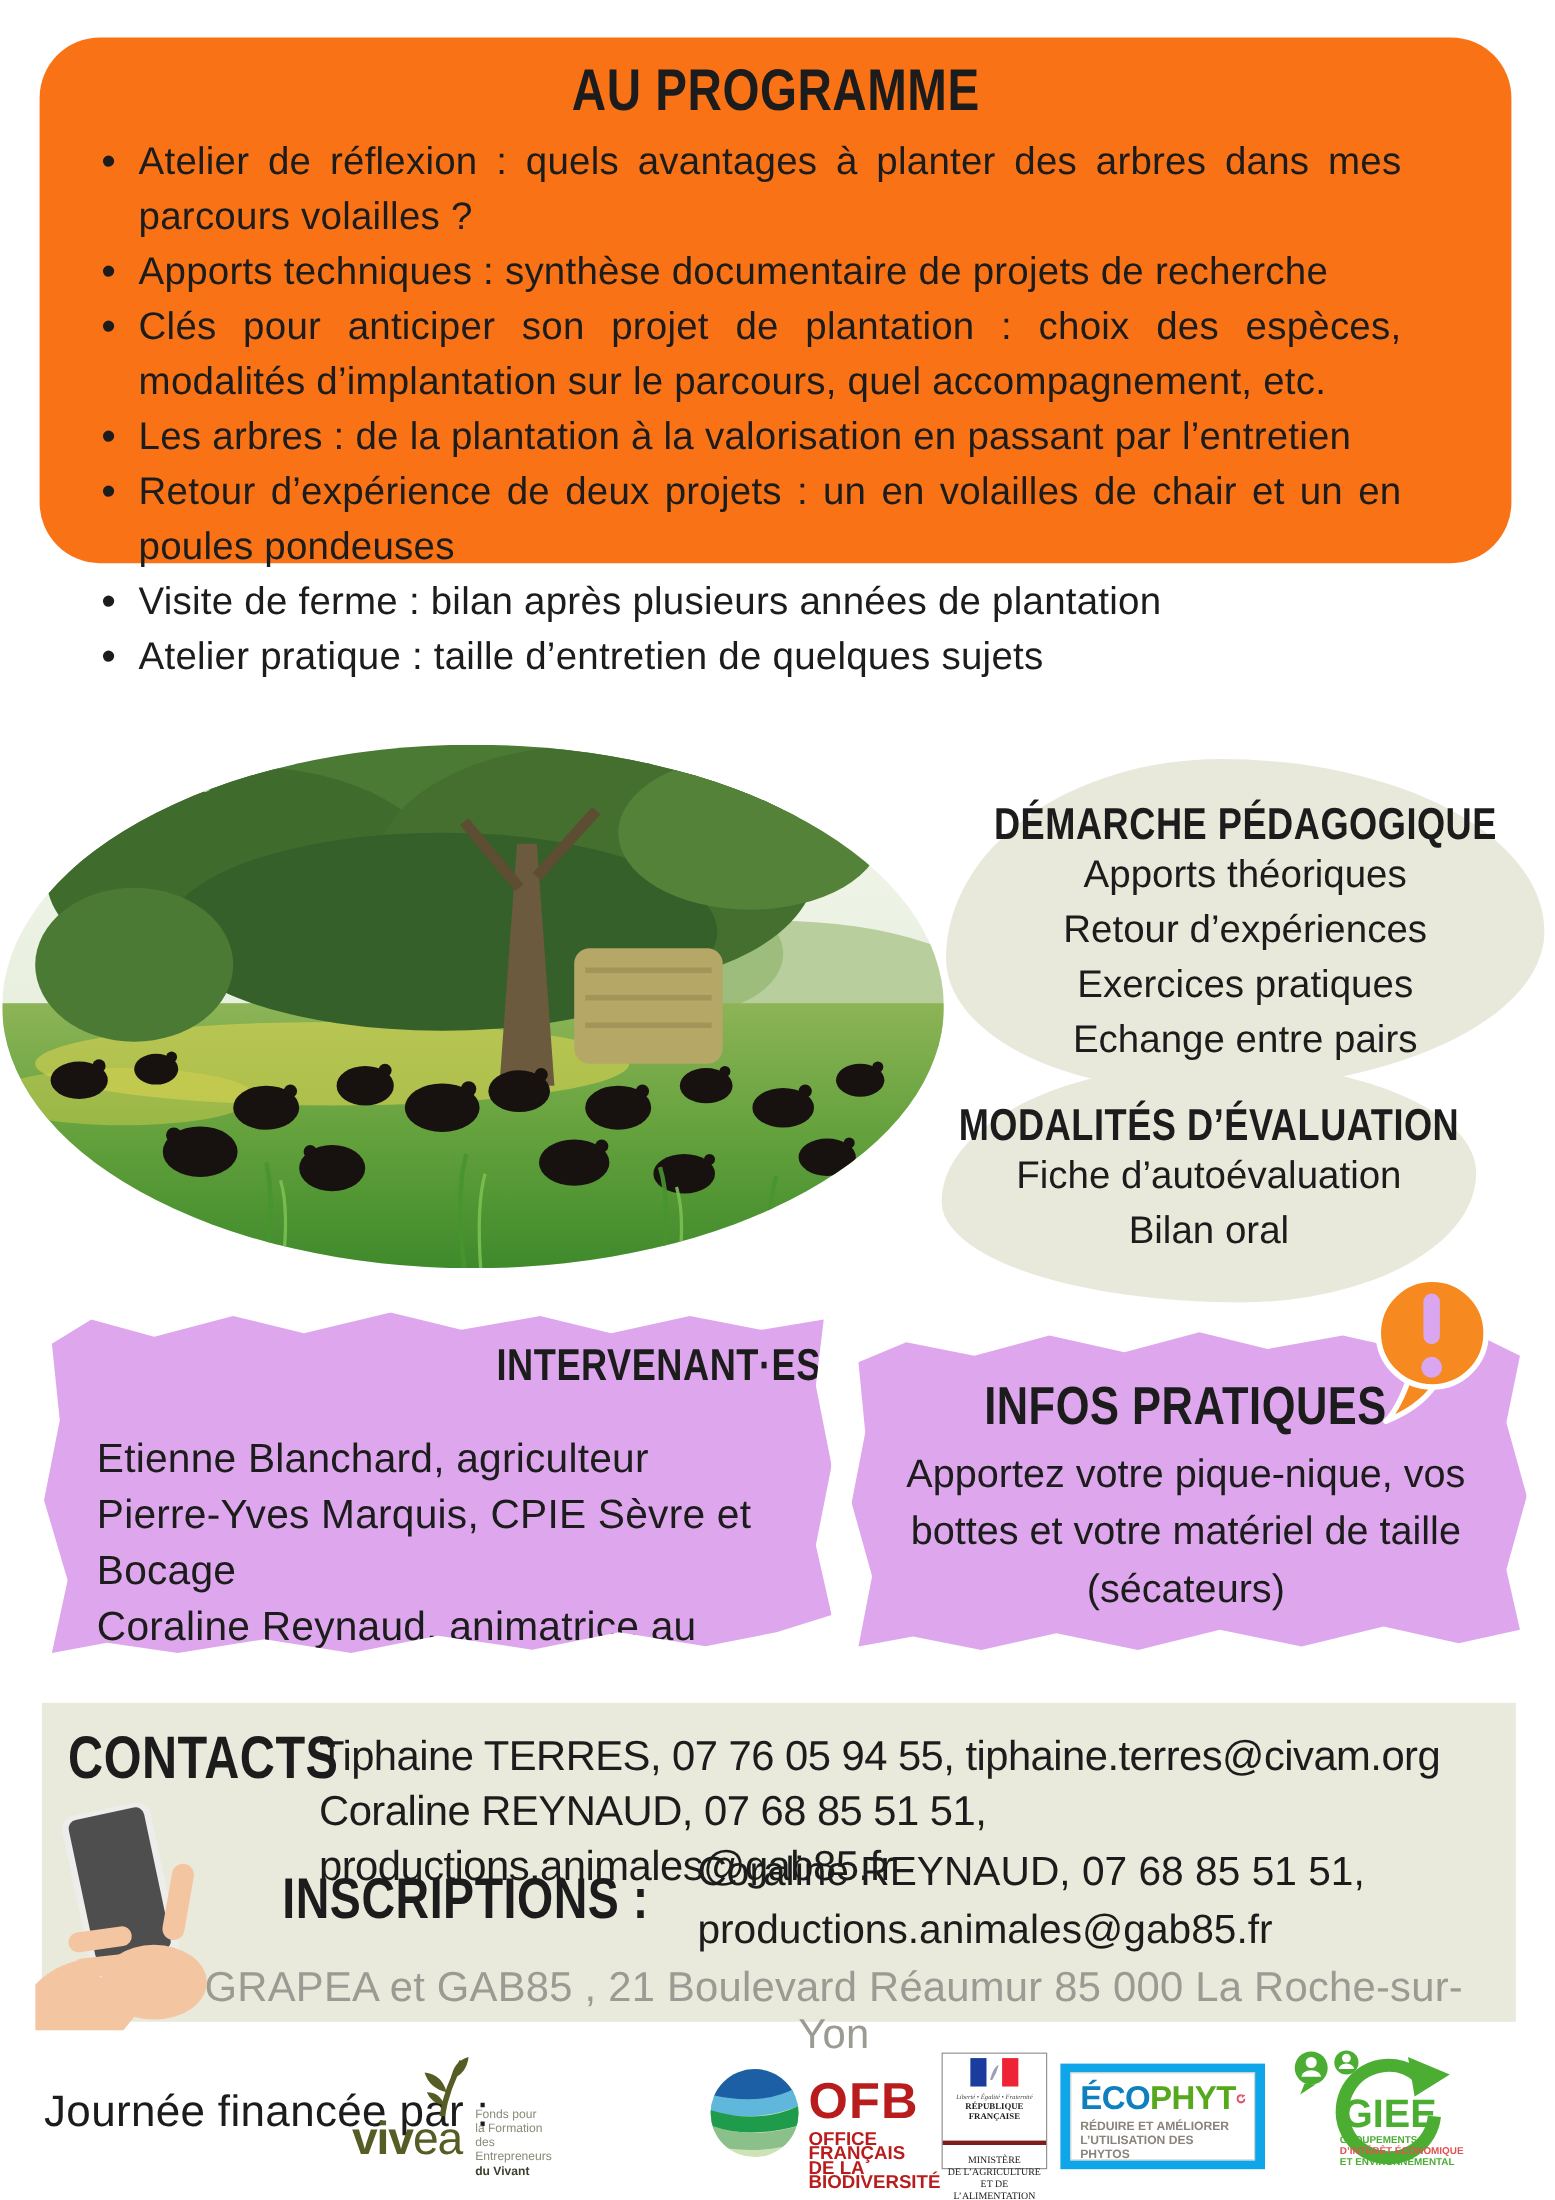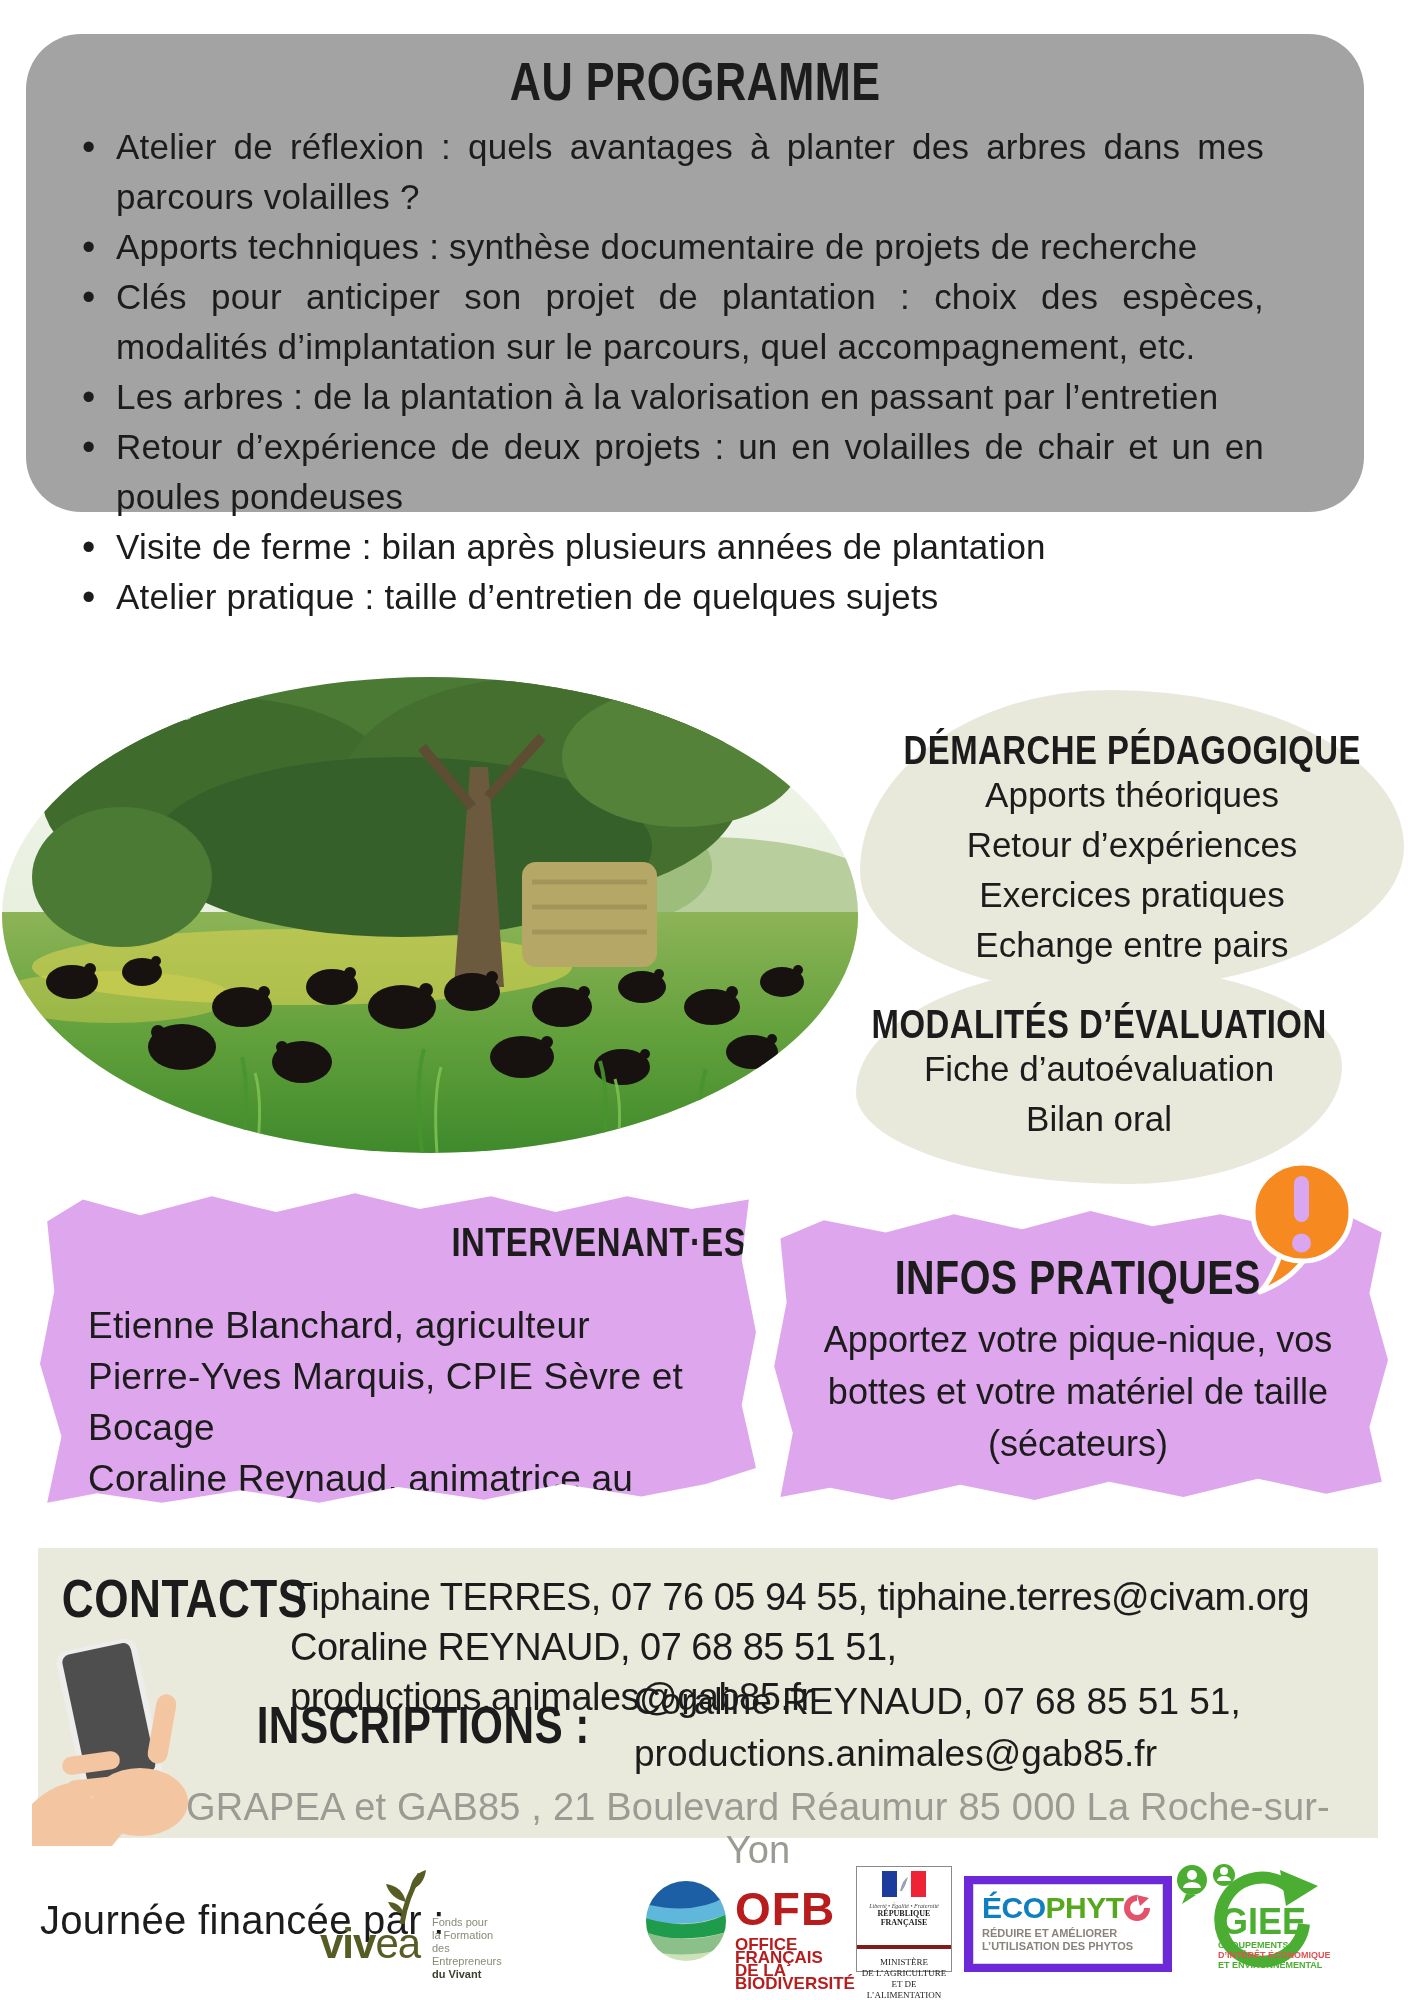--- a/index.html
+++ b/index.html
@@ -2,22 +2,22 @@
 <html lang="fr"><head>
 <meta charset="utf-8">
 <style>
   html,body{margin:0;padding:0;background:#fff;}
   .page{position:relative;width:1414px;height:2000px;background:#fff;overflow:hidden;
         font-family:"Liberation Sans",sans-serif;color:#1c1c1c;}
   .hd{display:inline-block;font-weight:800;transform:scale(.94,1.16);transform-origin:center;
       letter-spacing:.5px;white-space:nowrap;}
 
   
-  .program{position:absolute;left:26px;top:34px;width:1338px;height:478px;
-           background:#a3a3a3;border-radius:55px;}
+  .program{position:absolute;left:36px;top:34px;width:1338px;height:478px;
+           background:#f97316;border-radius:55px;}
   .program-title{text-align:center;font-size:46px;padding-top:20px;}
   .program-list{margin:14px 0 0 0;padding:0 100px 0 48px;list-style:none;}
   .program-list li{position:relative;padding-left:42px;font-size:35px;line-height:50px;
                    text-align:justify;letter-spacing:.2px;}
   .program-list li::before{content:"•";position:absolute;left:8px;top:0;font-size:38px;}
 
   
   .photo{position:absolute;left:2px;top:677px;width:856px;height:476px;border-radius:50%;
          overflow:hidden;}
   .photo svg{display:block;width:100%;height:100%;}
@@ -68,21 +68,21 @@
   .logo-ofb{left:645px;top:1880px;width:200px;height:90px;}
   .ofb-circle{position:absolute;left:0;top:0;}
   .ofb-text{position:absolute;left:90px;top:2px;color:#b91c1c;}
   .ofb-acr{font-size:46px;font-weight:800;letter-spacing:1px;}
   .ofb-tag{font-size:17px;font-weight:700;line-height:13px;margin-top:2px;}
   .logo-min{left:856px;top:1866px;width:96px;height:106px;background:#fff;border:1px solid #8a8a8a;
             box-sizing:border-box;text-align:center;font-family:"Liberation Serif",serif;}
   .min-motto{font-size:6px;font-style:italic;color:#444;margin-top:2px;}
   .min-rep{font-size:8px;font-weight:700;border-bottom:4px solid #7f1d1d;padding-bottom:18px;}
   .min-lines{font-size:9px;line-height:11px;margin-top:8px;}
-  .logo-eco{left:964px;top:1876px;width:208px;height:96px;background:#6d28d9;box-sizing:border-box;
+  .logo-eco{left:964px;top:1876px;width:186px;height:96px;background:#0ea5e9;box-sizing:border-box;
             padding:8px 9px;}
   .eco-inner{background:#fff;border:1px solid #D4D2CE;height:100%;box-sizing:border-box;
              padding:6px 8px 0;}
   .eco-word{font-size:30px;font-weight:800;letter-spacing:-0.5px;display:flex;align-items:center;}
   .eco-blue{color:#0F7FBF;} .eco-green{color:#56A81C;}
   .eco-tag{font-size:11px;font-weight:700;color:#8A837C;line-height:13px;margin-top:2px;}
   .logo-giee{left:1162px;top:1862px;width:172px;height:120px;}
 </style>
 </head>
 <body>

